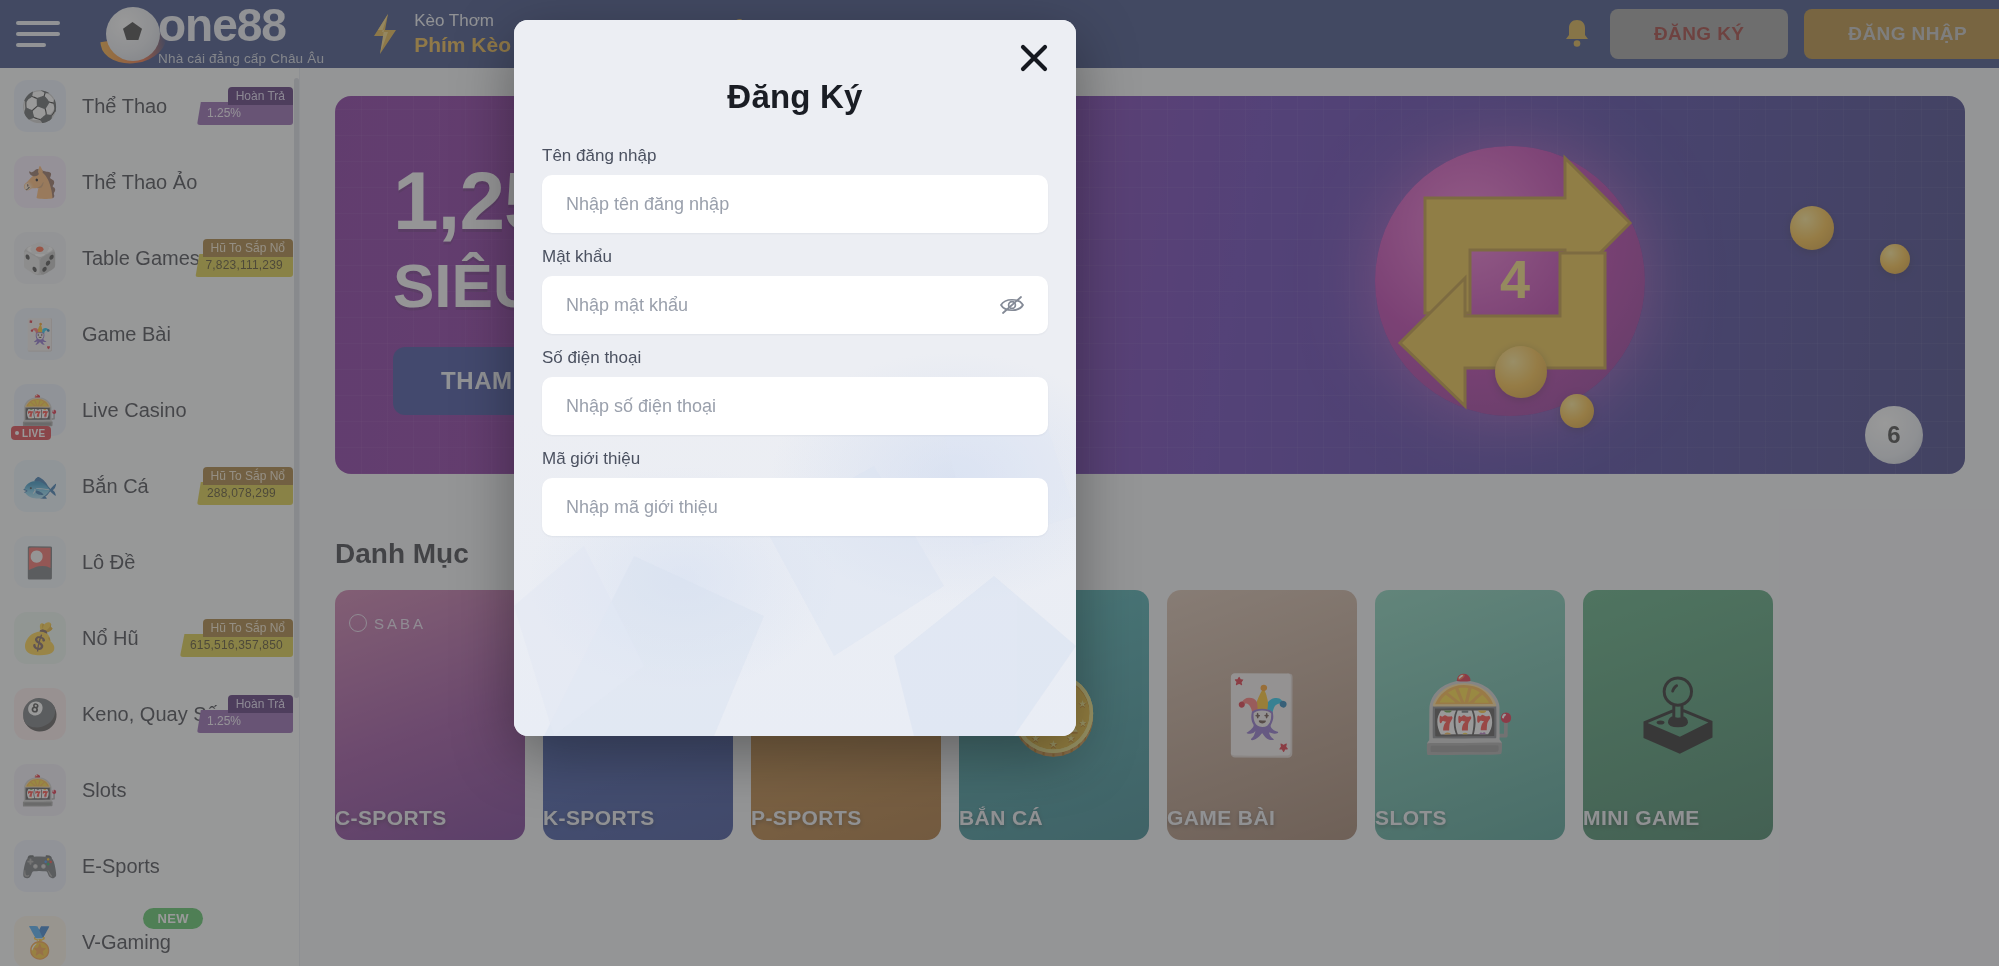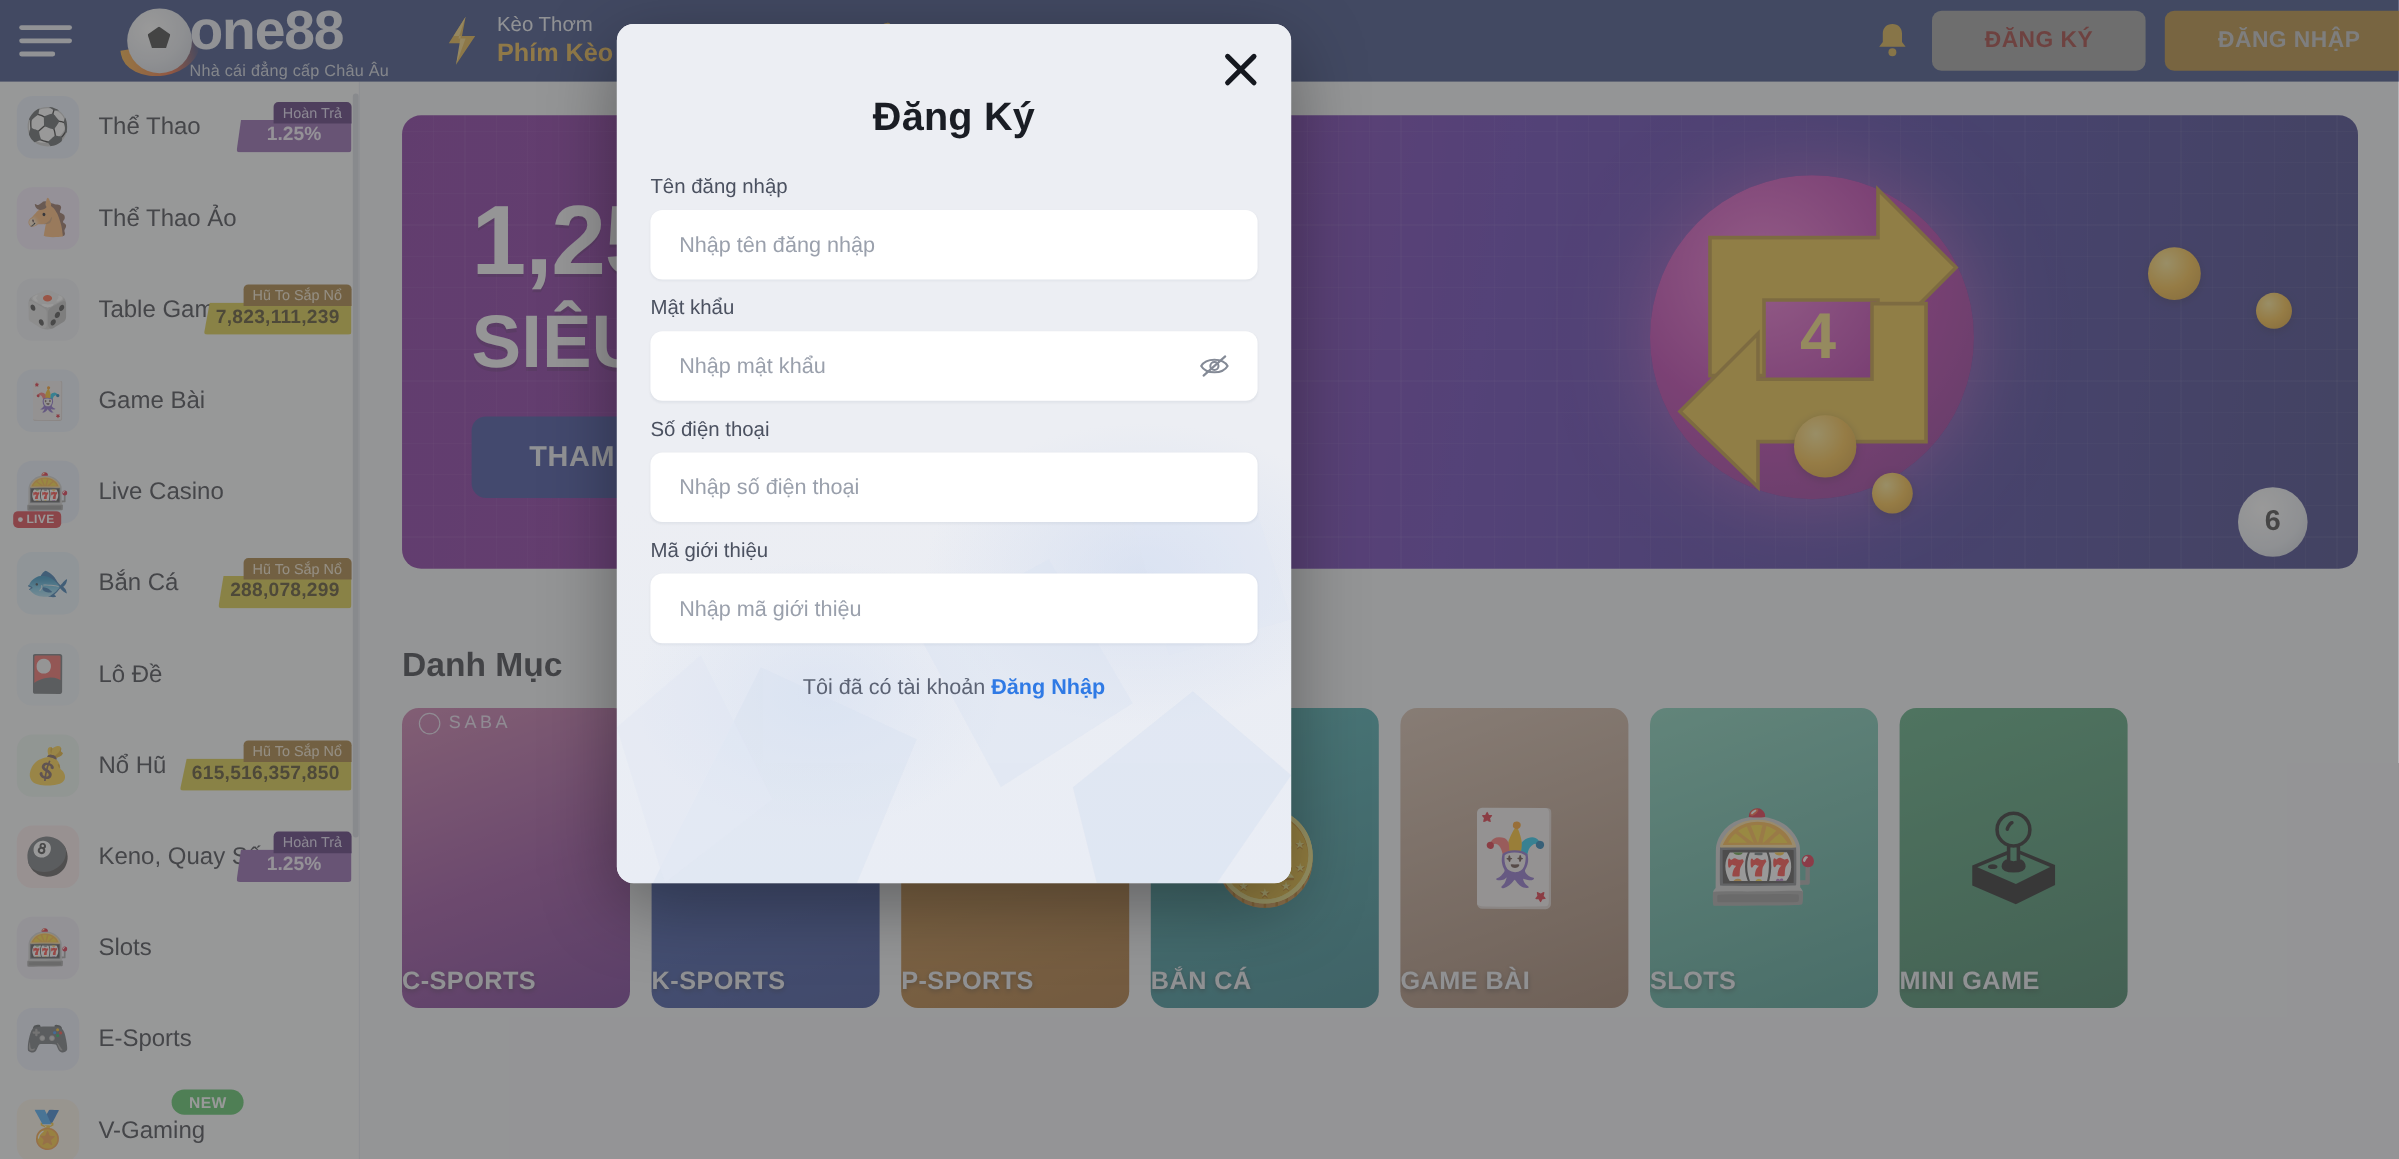--- a/index.html
+++ b/index.html
@@ -99,21 +99,21 @@
     position:absolute; right: 6px; top: 50%; transform: translateY(-50%);
     display:flex; flex-direction: column; align-items: stretch;
     min-width: 96px;
   }
   .badge-top {
     font-size: 12px; color: #dcd3ef; text-align:center;
     padding: 2px 8px 2px; border-radius: 4px 4px 0 0;
     align-self: flex-end; position: relative; z-index: 2;
   }
   .badge-bot {
-    font-size: 16px; font-weight: 700; text-align: center;
+    font-size: 12px; font-weight: 400; 
     padding: 4px 10px 5px; border-radius: 3px;
     margin-top: -3px;
     clip-path: polygon(4% 0, 100% 0, 100% 100%, 0% 100%);
   }
   .badge.rebate .badge-top { background: #3c1163; }
   .badge.rebate .badge-bot { background: #7e4ba0; color: #f3ecfa; }
   .badge.jackpot .badge-top { background: #9a6b1c; color:#f2e3c6; }
   .badge.jackpot .badge-bot { background: #d6c327; color: #3b2f05; letter-spacing: .2px;}
 
   .badge-new {
@@ -194,21 +194,21 @@
   .cat-card {
     width: 190px; height: 250px; border-radius: 14px; overflow:hidden; position: relative;
     cursor: pointer; flex:none;
   }
   .cat-name {
     position:absolute; bottom: 10px; left:0; right:0; 
     font-size: 21px; font-weight: 800; color: #e8eaf0; letter-spacing:.4px;
     text-shadow: 0 2px 4px rgba(0,0,0,.45);
   }
   .cat-emoji { position:absolute; inset:0; display:flex; align-items:center; justify-content:center; font-size: 76px; }
-  .saba { position:absolute; left: 14px; top: 4px; color:#e6dbee; font-size: 15px; letter-spacing: 3px; display:flex; gap:7px; }
+  .saba { position:absolute; left: 14px; top: 24px; color:#e6dbee; font-size: 15px; letter-spacing: 3px; display:flex; gap:7px; align-items:center;}
   .saba-mark { width:18px; height:18px; border-radius:50%; border: 1.5px solid #e6dbee; display:inline-block;}
 
   
   .dim {
     position:absolute; inset: 0; background: rgba(90,90,90,.62);
     z-index: 40;
   }
 
   
   .modal {
@@ -526,18 +526,15 @@
         </div>
         <div class="field">
           <div class="field-label">Mã giới thiệu</div>
           <div class="field-box">
             <input class="field-input" type="text" placeholder="Nhập mã giới thiệu" style="">
           </div>
         </div>
       </div>
 
 
-    <div class="modal-foot">
-      <span>Tôi đã có tài khoản </span><a>Đăng Nhập</a>
-    </div>
   </div>
 
 </div>
 
 </body></html>

